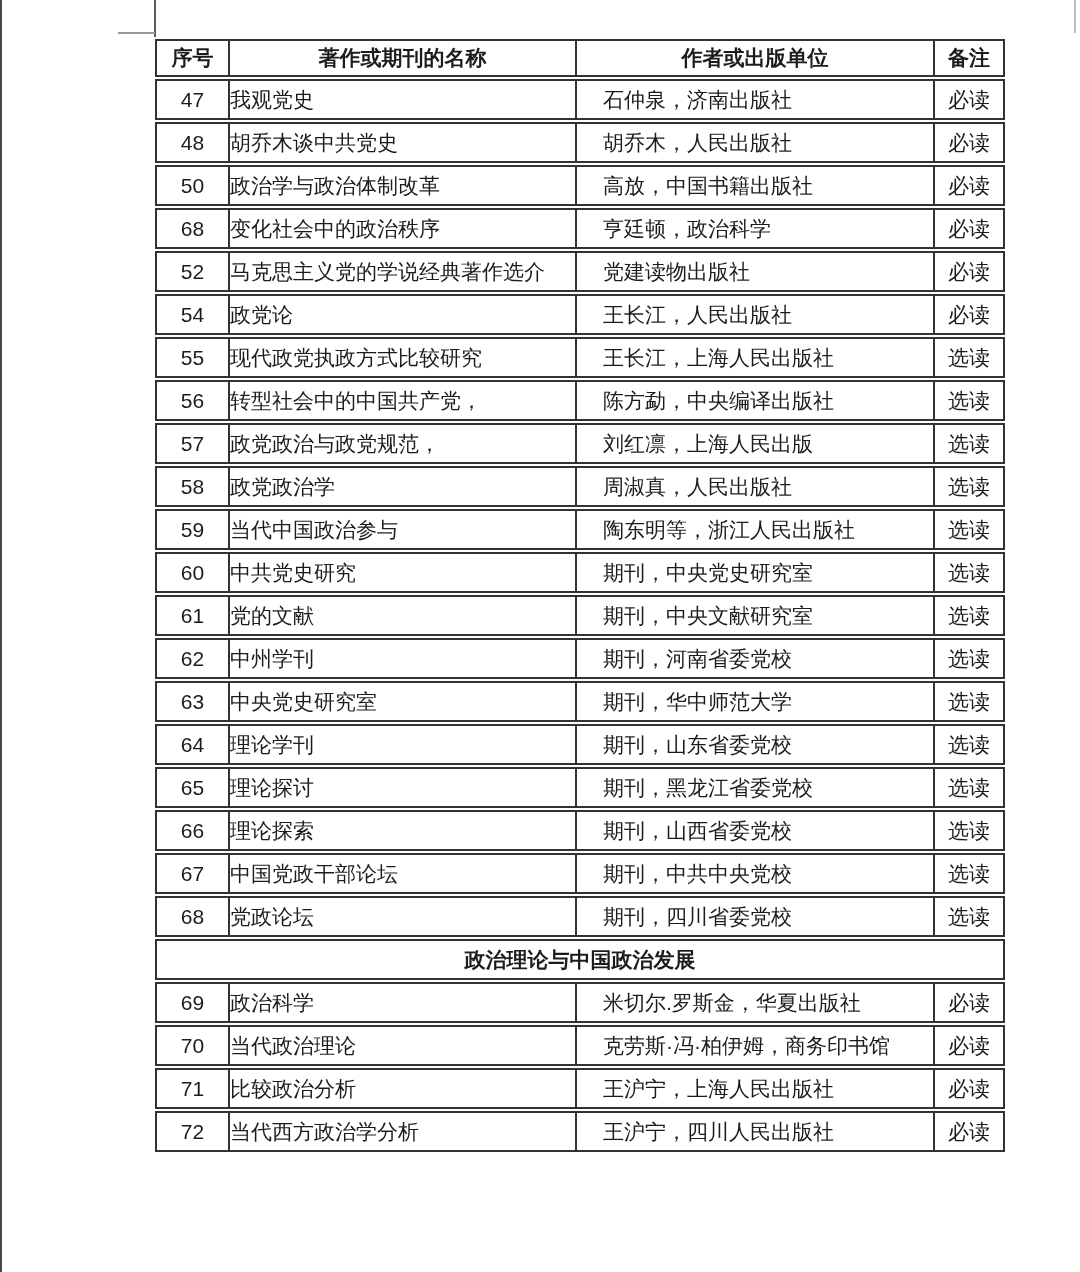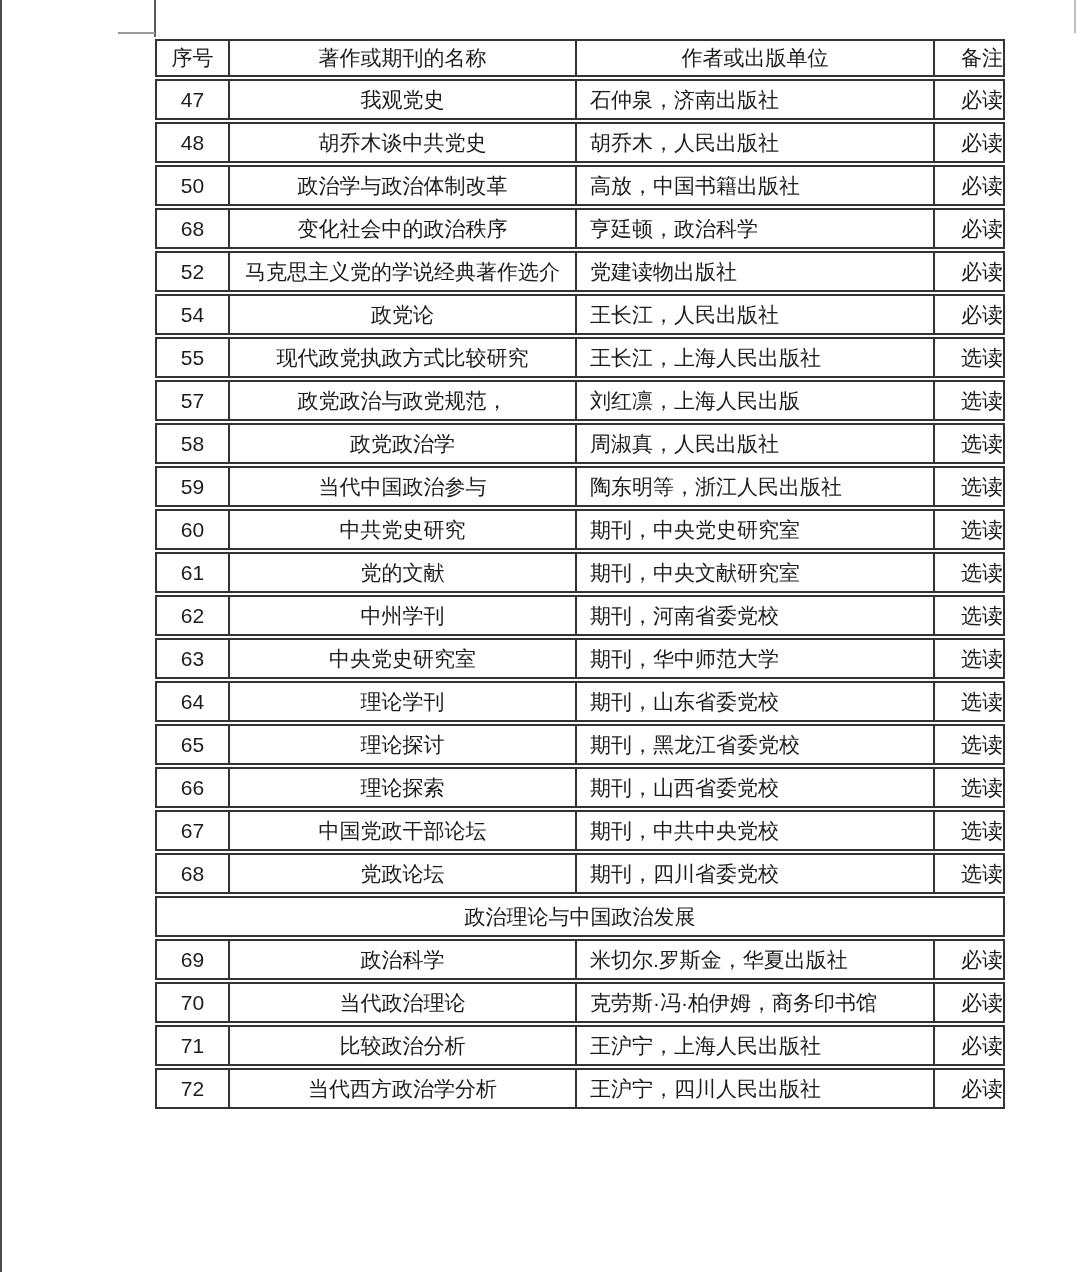--- a/index.html
+++ b/index.html
@@ -36,28 +36,28 @@
     vertical-align: middle;
     font-size: 21px;
     line-height: 1.1;
     padding: 0;
     background: #ffffff;
     overflow: hidden;
     white-space: nowrap;
   }
   th:first-child, td:first-child { border-left: 2px solid #333333; }
 
-  thead th { height: 34px; font-weight: normal; text-align: center; }
+  thead th { height: 34px; font-weight: bold; text-align: center; }
   tbody td { height: 37px; }
 
   .c-no    { text-align: center; }
-  .c-title { text-align: center; }
-  .c-pub   { text-align: left; padding-left: 13px; }
-  .c-note  { text-align: right; }
-  .section-cell { text-align: center; font-weight: normal; height: 37px; }
+  .c-title { text-align: left; }
+  .c-pub   { text-align: left; padding-left: 26px; }
+  .c-note  { text-align: center; }
+  .section-cell { text-align: center; font-weight: bold; height: 37px; }
 </style>
 </head>
 <body>
 
 <div class="left-edge"></div>
 <div class="mark-v-left"></div>
 <div class="mark-h-left"></div>
 <div class="mark-v-right"></div>
 
 <table class="reading-list">
@@ -121,20 +121,26 @@
         <td class="c-note">必读</td>
       </tr>
 
       <tr>
         <td class="c-no">55</td>
         <td class="c-title">现代政党执政方式比较研究</td>
         <td class="c-pub">王长江，上海人民出版社</td>
         <td class="c-note">选读</td>
       </tr>
 
+      <tr>
+        <td class="c-no">56</td>
+        <td class="c-title">转型社会中的中国共产党，</td>
+        <td class="c-pub">陈方勐，中央编译出版社</td>
+        <td class="c-note">选读</td>
+      </tr>
 
       <tr>
         <td class="c-no">57</td>
         <td class="c-title">政党政治与政党规范，</td>
         <td class="c-pub">刘红凛，上海人民出版</td>
         <td class="c-note">选读</td>
       </tr>
 
       <tr>
         <td class="c-no">58</td>

